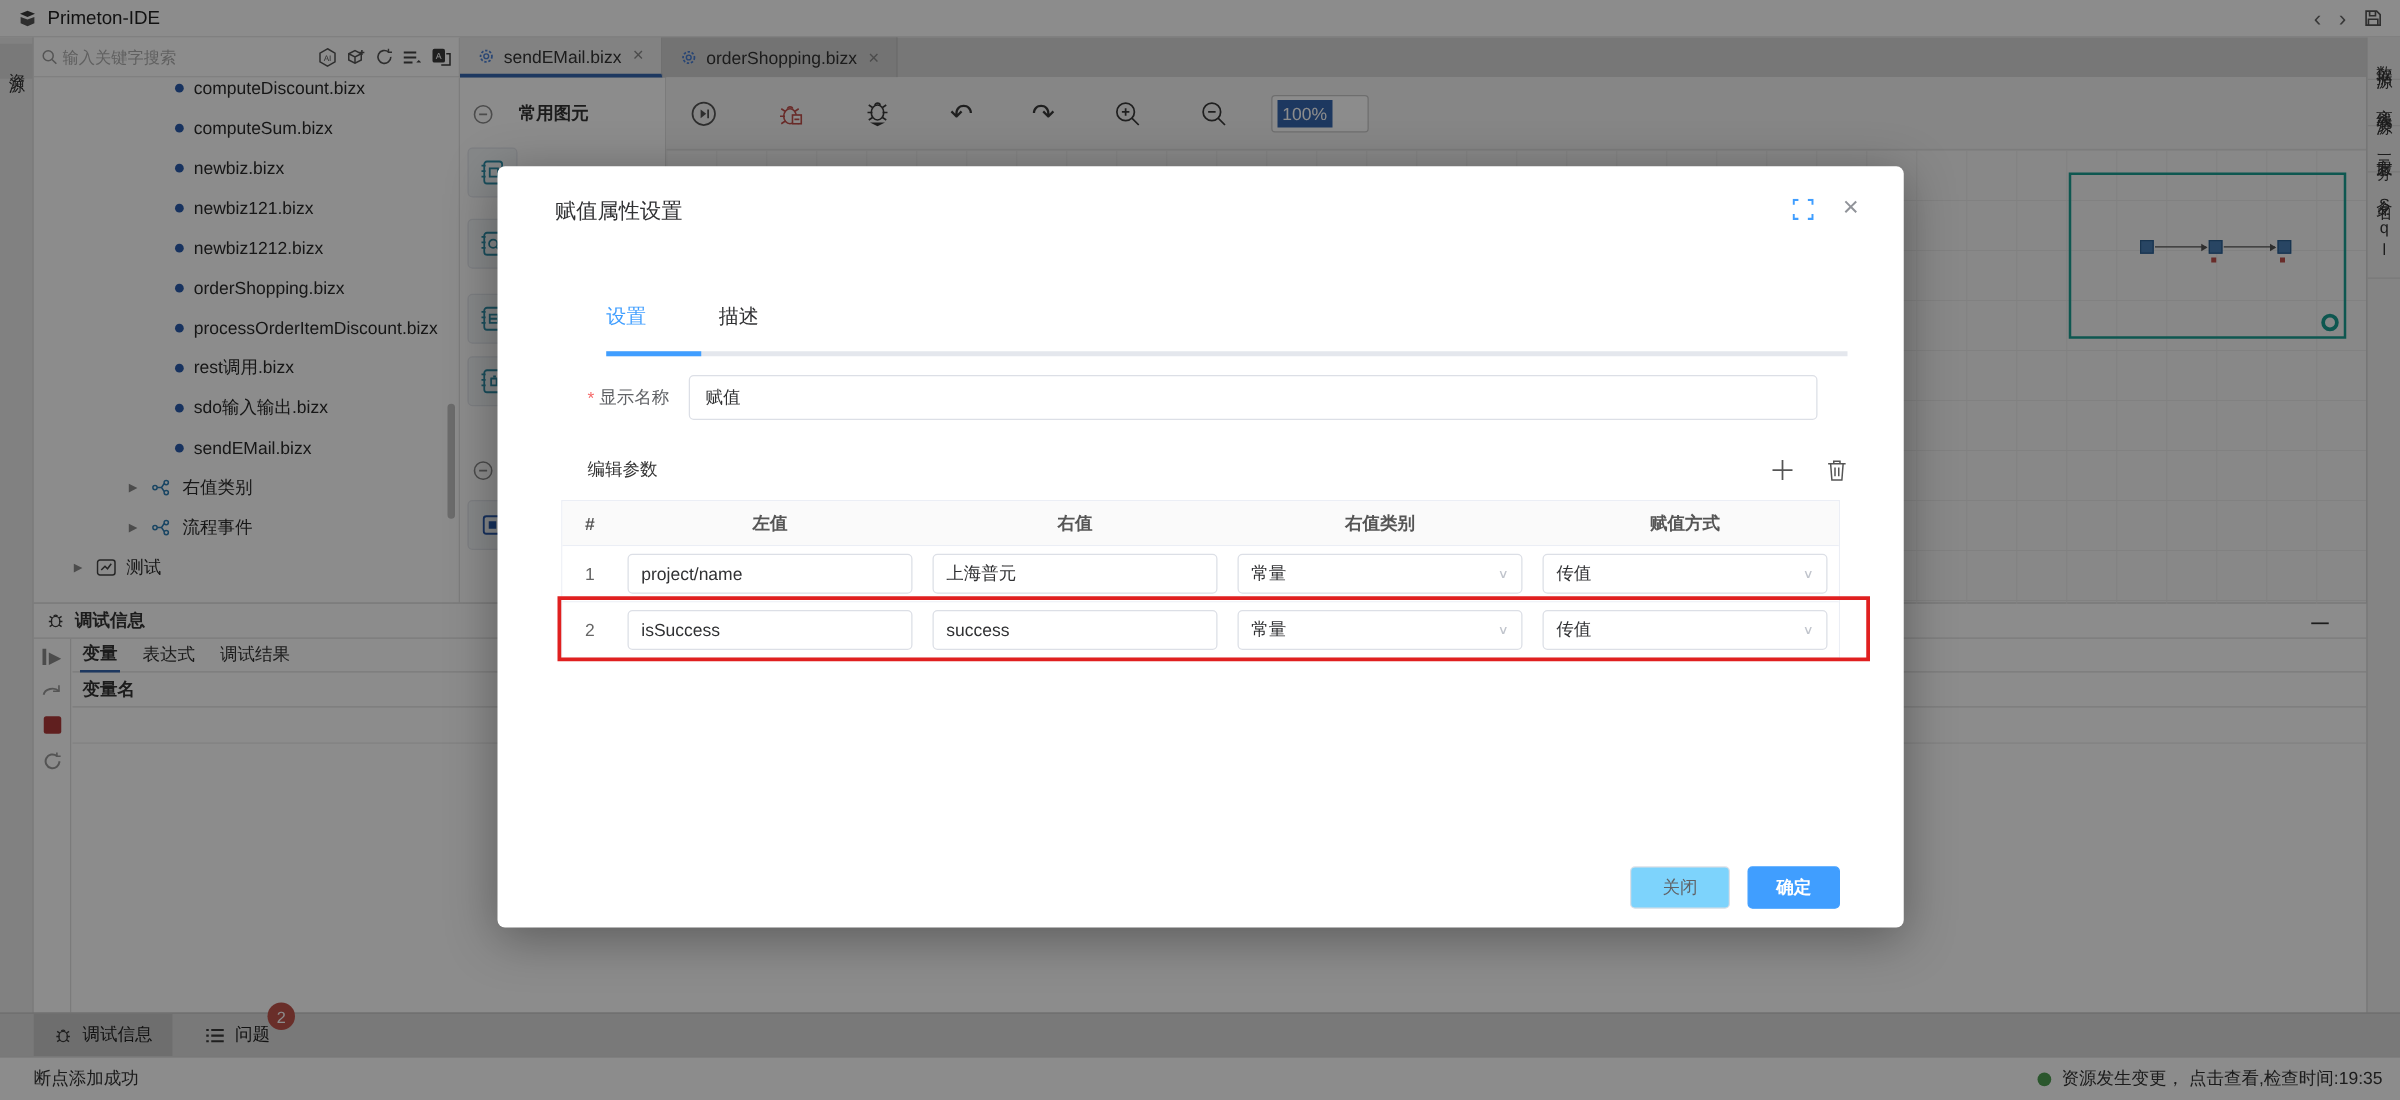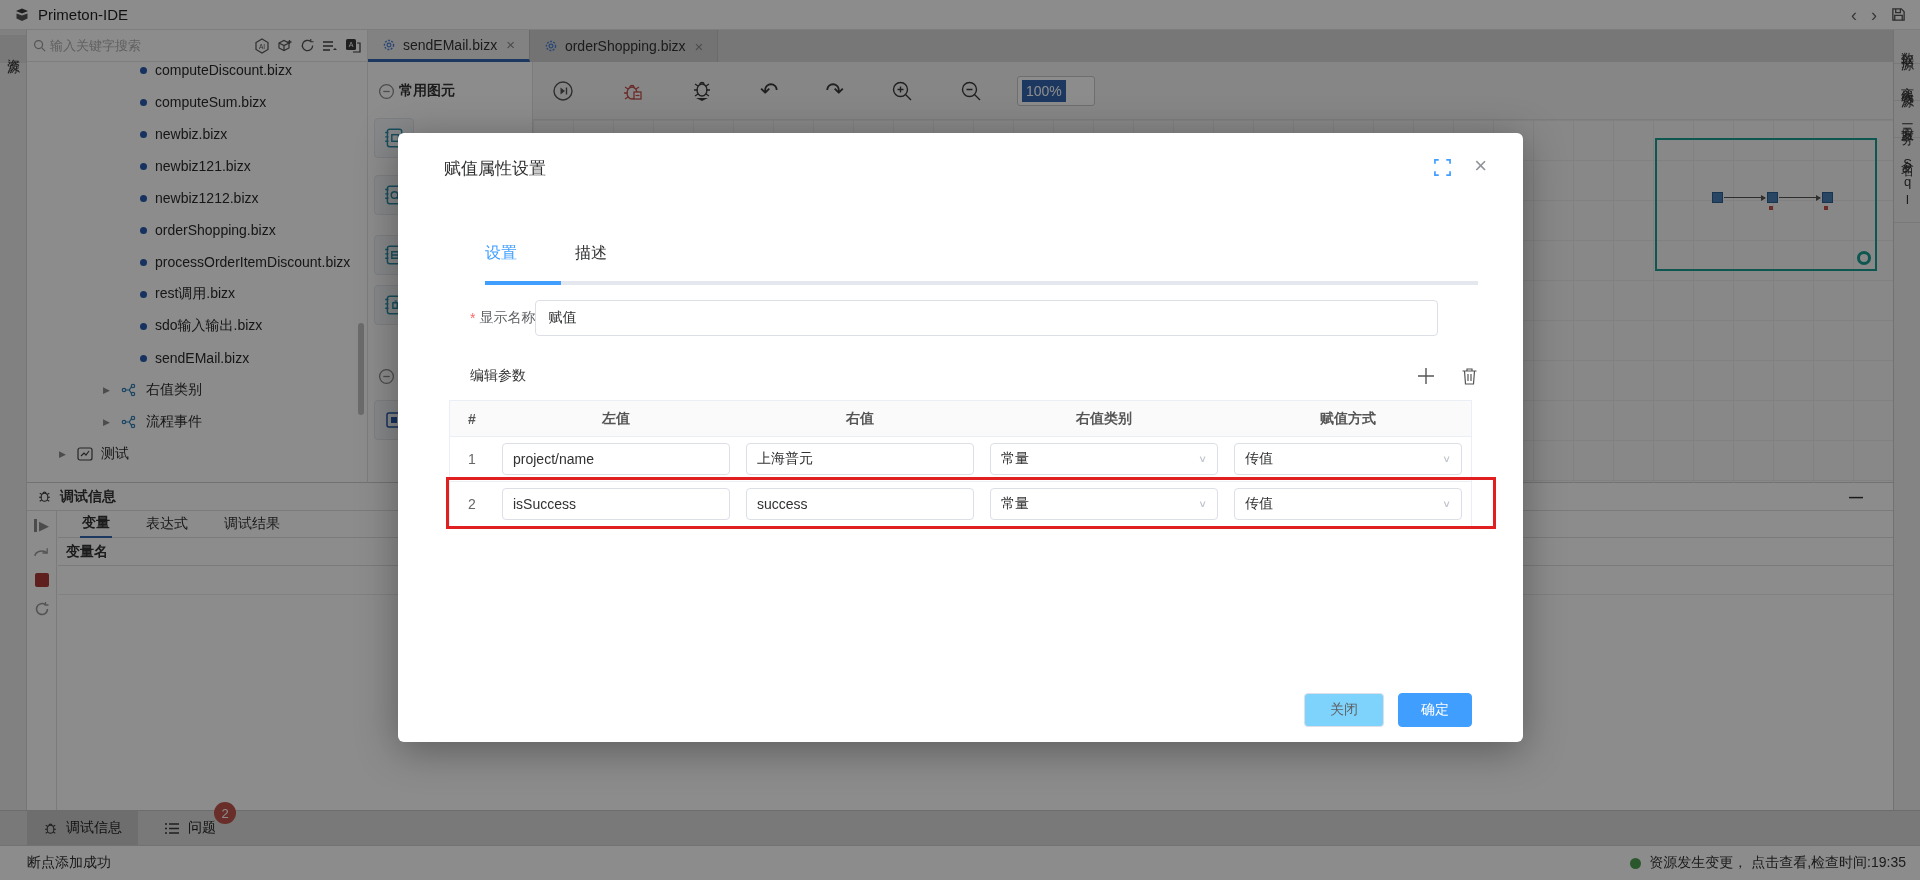--- a/index.html
+++ b/index.html
@@ -38,21 +38,21 @@
   .tree-item.lvl3 { padding-left:113px; }
   .tree-item.lvl2 { padding-left:76px; }
   .tree-item.lvl1 { padding-left:32px; }
   .bullet { width:7px; height:7px; border-radius:50%; background:#2b5cad; flex:0 0 auto; }
   .caret { color:#8a8a8a; font-size:9px; width:10px; flex:0 0 auto; }
   .tree-label { font-size:14px; color:#2b2b2b; }
   #explorer .scroll-thumb { right:3px; top:261px; width:6px; height:92px; background:#c3c3c3; border-radius:3px; }
 
   
   #palette { left:368px; top:62px; width:165px; height:421px; background:#fff; border-right:1px solid #e0e0e0; border-bottom:1px solid #cfcfcf; }
-  .palette-head { display:flex; align-items:center; gap:4px; padding:20px 0 0 10px; font-weight:bold; font-size:14px; color:#333; }
+  .palette-head { display:flex; align-items:center; gap:20px; padding:20px 0 0 10px; font-weight:bold; font-size:14px; color:#333; }
   .pal-item { position:absolute; left:6px; width:40px; height:40px; background:#f5f7fa; border:1px solid #e4e7ed; border-radius:4px;
     display:flex; align-items:center; justify-content:center; cursor:pointer; }
 
   
   #tabbar { left:368px; top:30px; width:1525px; height:32px; background:#d9d9d9; display:flex; align-items:stretch; }
   .ed-tab { display:flex; align-items:center; gap:7px; padding:0 14px; font-size:14px; color:#333;
     background:#d2d2d2; border-right:1px solid #c2c2c2; cursor:pointer; }
   .ed-tab.active { background:#ededed; border-bottom:3px solid #3566b0; }
   .tab-close { color:#8a8a8a; font-size:15px; margin-left:2px; cursor:pointer; }
 
@@ -82,21 +82,21 @@
   
   #debugpanel { left:27px; top:483px; width:1866px; height:327px; background:#fff; }
   #debug-head { height:28px; border-bottom:1px solid #e0e0e0; display:flex; align-items:center; gap:8px; padding-left:10px; font-weight:bold; }
   #debug-head .collapse-dash { margin-left:auto; margin-right:30px; font-weight:bold; color:#333; cursor:pointer; }
   #debug-tools { position:absolute; left:0; top:28px; width:30px; height:299px; border-right:1px solid #e0e0e0;
     display:flex; flex-direction:column; align-items:center; gap:14px; padding-top:8px; }
   .dbg-resume { color:#8a8a8a; font-size:13px; border-left:3px solid #8a8a8a; padding-left:2px; line-height:1; cursor:pointer; }
   .dbg-stop { width:14px; height:14px; background:#b03a3a; border-radius:2px; cursor:pointer; }
   #debug-body { position:absolute; left:31px; top:28px; right:0; bottom:0; }
   #debug-tabs { height:27px; border-bottom:1px solid #e0e0e0; display:flex; align-items:center; gap:16px; padding-left:6px; }
-  #debug-tabs .dt { font-size:14px; color:#333; cursor:pointer; padding:4px 2px;margin-left:16px; }
+  #debug-tabs .dt { font-size:14px; color:#333; cursor:pointer; padding:4px 2px; }
   #debug-tabs .dt.active { font-weight:bold; border-bottom:2px solid #3566b0; }
   #debug-grid-head { height:28px; border-bottom:1px solid #e0e0e0; display:flex; align-items:center; padding-left:8px; font-weight:bold; }
   .debug-row { height:29px; border-bottom:1px solid #ececec; }
 
   
   #bottomtabs { left:0; top:810px; width:1920px; height:35px; background:#dcdcdc; border-top:1px solid #c6c6c6;
     display:flex; align-items:stretch; padding-left:27px; }
   .btab { display:flex; align-items:center; gap:8px; padding:0 16px; font-size:14px; color:#222; cursor:pointer; position:relative; }
   .btab.active { background:#c9c9c9; }
   .badge { position:absolute; top:-9px; right:-4px; min-width:22px; height:22px; border-radius:50%; background:#c0544c;
@@ -117,40 +117,40 @@
   #modal-title { left:46px; top:24px; font-size:17px; color:#303133; font-weight:500; }
   #modal-fullscreen { right:72px; top:26px; cursor:pointer; }
   #modal-close { right:36px; top:20px; font-size:22px; color:#909399; cursor:pointer; }
   #modal-tabs { left:87px; top:110px; display:flex; gap:58px; font-size:16px; }
   #modal-tabs .mtab { cursor:pointer; color:#303133; padding-bottom:10px; }
   #modal-tabs .mtab.active { color:#409eff; }
   #tab-track { left:87px; top:148px; width:993px; height:4px; background:#e4e7ed; }
   #tab-track .blue { width:76px; height:4px; background:#409eff; }
   #form-row { left:72px; top:167px; display:flex; align-items:center; }
   #form-row .req { color:#f56c6c; margin-right:4px; }
-  #form-row .flabel { font-size:14px; color:#606266; }
+  #form-row .flabel { font-size:14px; color:#606266; margin-right:16px; }
   #form-row input { width:903px; height:36px; border:1px solid #dcdfe6; border-radius:4px; padding:0 12px; font-size:14px; color:#303133; outline:none; }
   #params-row { left:72px; top:234px; width:1008px; display:flex; align-items:center; }
   #params-row .ptitle { font-size:14px; color:#333; }
   #params-row .p-icons { margin-left:auto; display:flex; gap:26px; align-items:center; }
   #ptable { left:51px; top:267px; width:1023px; border:1px solid #ebeef5; }
   #ptable .trow { display:flex; align-items:center; border-bottom:1px solid #ebeef5; }
   #ptable .thead { background:#fafafa; height:36px; font-weight:bold; color:#555; }
   #ptable .tbody-row { height:45px; background:#fff; }
   .c-idx { width:44px; text-align:center; flex:0 0 auto; }
   .c-col { width:244px; flex:0 0 auto; padding:0 8px; display:flex; justify-content:center; }
   .cell-input { width:100%; height:32px; border:1px solid #dcdfe6; border-radius:4px; padding:0 10px; font-size:14px; color:#303133; outline:none; }
   .cell-select { width:100%; height:32px; border:1px solid #dcdfe6; border-radius:4px; padding:0 10px; font-size:14px; color:#303133;
     display:flex; align-items:center; cursor:pointer; background:#fff; }
   .cell-select .chev { margin-left:auto; color:#c0c4cc; font-size:12px; transform:scaleY(.8); }
   #redbox { left:48px; top:344px; width:1050px; height:52px; border:3px solid #e02020; z-index:70; pointer-events:none; }
   #modal-footer { left:0; top:560px; width:100%; display:flex; justify-content:flex-end; gap:14px; padding-right:51px; }
   .btn { height:34px; border-radius:4px; font-size:14px; display:flex; align-items:center; justify-content:center; cursor:pointer; }
   .btn.plain { width:80px; background:#7dd3fc; border:1px solid #dcdfe6; color:#606266; }
-  .btn.primary { width:74px; background:#409eff; border:1px solid #409eff; color:#fff; }
+  .btn.primary { width:74px; background:#409eff; border:1px solid #409eff; color:#fff;font-weight:bold; }
   .muted { color:#666; }
 </style>
 </head>
 <body>
 
 <div id="titlebar" class="abs">
   <span>
     <svg width="16" height="16" viewBox="0 0 16 16">
         <path d="M2 4l6-2.5L14 4 8 6.5z" fill="#3a3a3a"></path>
         <path d="M2.5 6.5l5.5 2 5.5-2v5L8 14 2.5 11.5z" fill="#555"></path>

